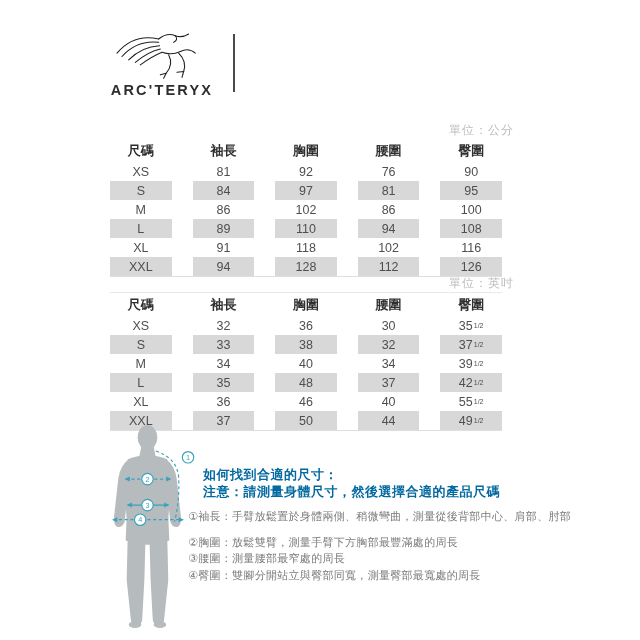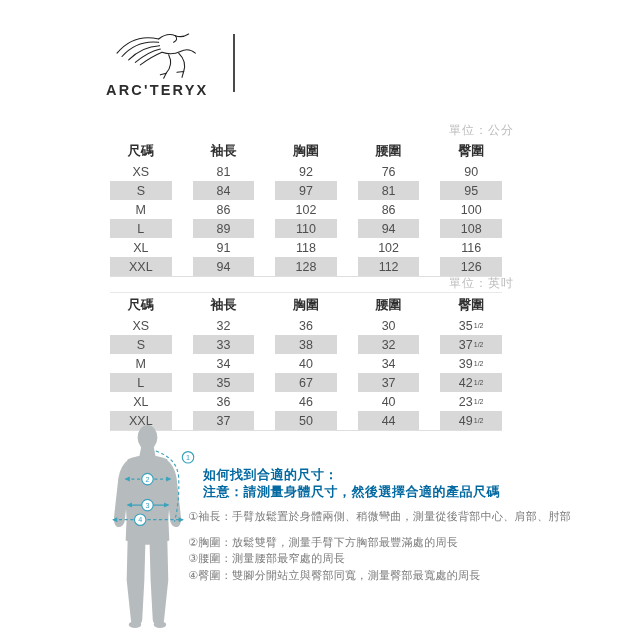--- a/index.html
+++ b/index.html
@@ -4,21 +4,21 @@
 <style>
   * { box-sizing: border-box; }
   html,body { margin:0; padding:0; background:#fff; }
   .page {
     position:relative; width:640px; height:640px; background:#ffffff;
     font-family:"Liberation Sans","DejaVu Sans",sans-serif; overflow:hidden;
   }
 
   
   .header { position:absolute; left:106px; top:28px; display:flex; align-items:center; }
-  .logo-block { width:112px; text-align:left; }
+  .logo-block { width:112px; text-align:center; }
   .logo-bird { display:block; margin:0 auto 2px auto; }
   .brand { font-weight:bold; font-size:14.5px; letter-spacing:2.2px; color:#2d2d2d; white-space:nowrap; }
   .divider { width:2px; height:58px; background:#4a4a4a; margin:0 15px; }
   .titles { padding-top:2px; }
   .title-zh { font-size:21px; font-weight:bold; letter-spacing:3.5px; color:#303030; white-space:nowrap; }
   .title-en { font-size:18px; font-weight:bold; letter-spacing:0.2px; color:#303030; margin-top:5px; white-space:nowrap; }
 
   
   .unit { position:absolute; left:110px; width:404px; text-align:right; color:#bcbcbc; font-size:12px; letter-spacing:1px; }
   .unit-cm { top:122px; }
@@ -164,34 +164,34 @@
       <div>40</div>
       <div>34</div>
       <div>
           <span>39</span>
           <sup class="frac">1/2</sup>
         </div>
     </div>
     <div class="t-row shaded">
       <div>L</div>
       <div>35</div>
-      <div>67</div>
+      <div>48</div>
       <div>37</div>
       <div>
           <span>42</span>
           <sup class="frac">1/2</sup>
         </div>
     </div>
     <div class="t-row">
       <div>XL</div>
       <div>36</div>
       <div>46</div>
       <div>40</div>
       <div>
-          <span>23</span>
+          <span>55</span>
           <sup class="frac">1/2</sup>
         </div>
     </div>
     <div class="t-row shaded">
       <div>XXL</div>
       <div>37</div>
       <div>50</div>
       <div>44</div>
       <div>
           <span>49</span>

